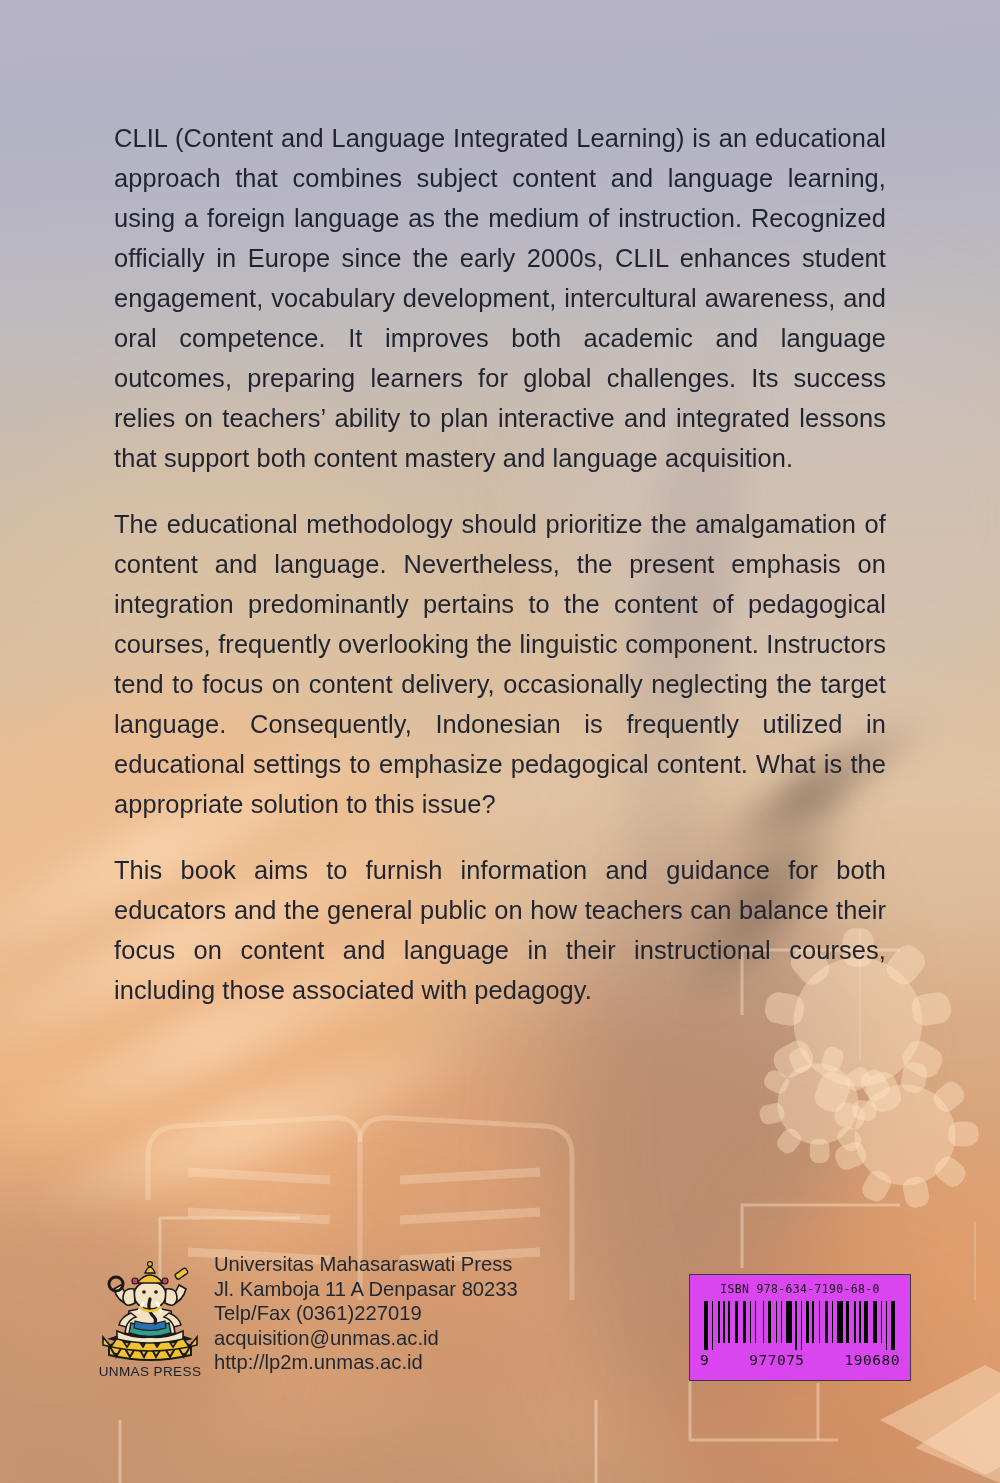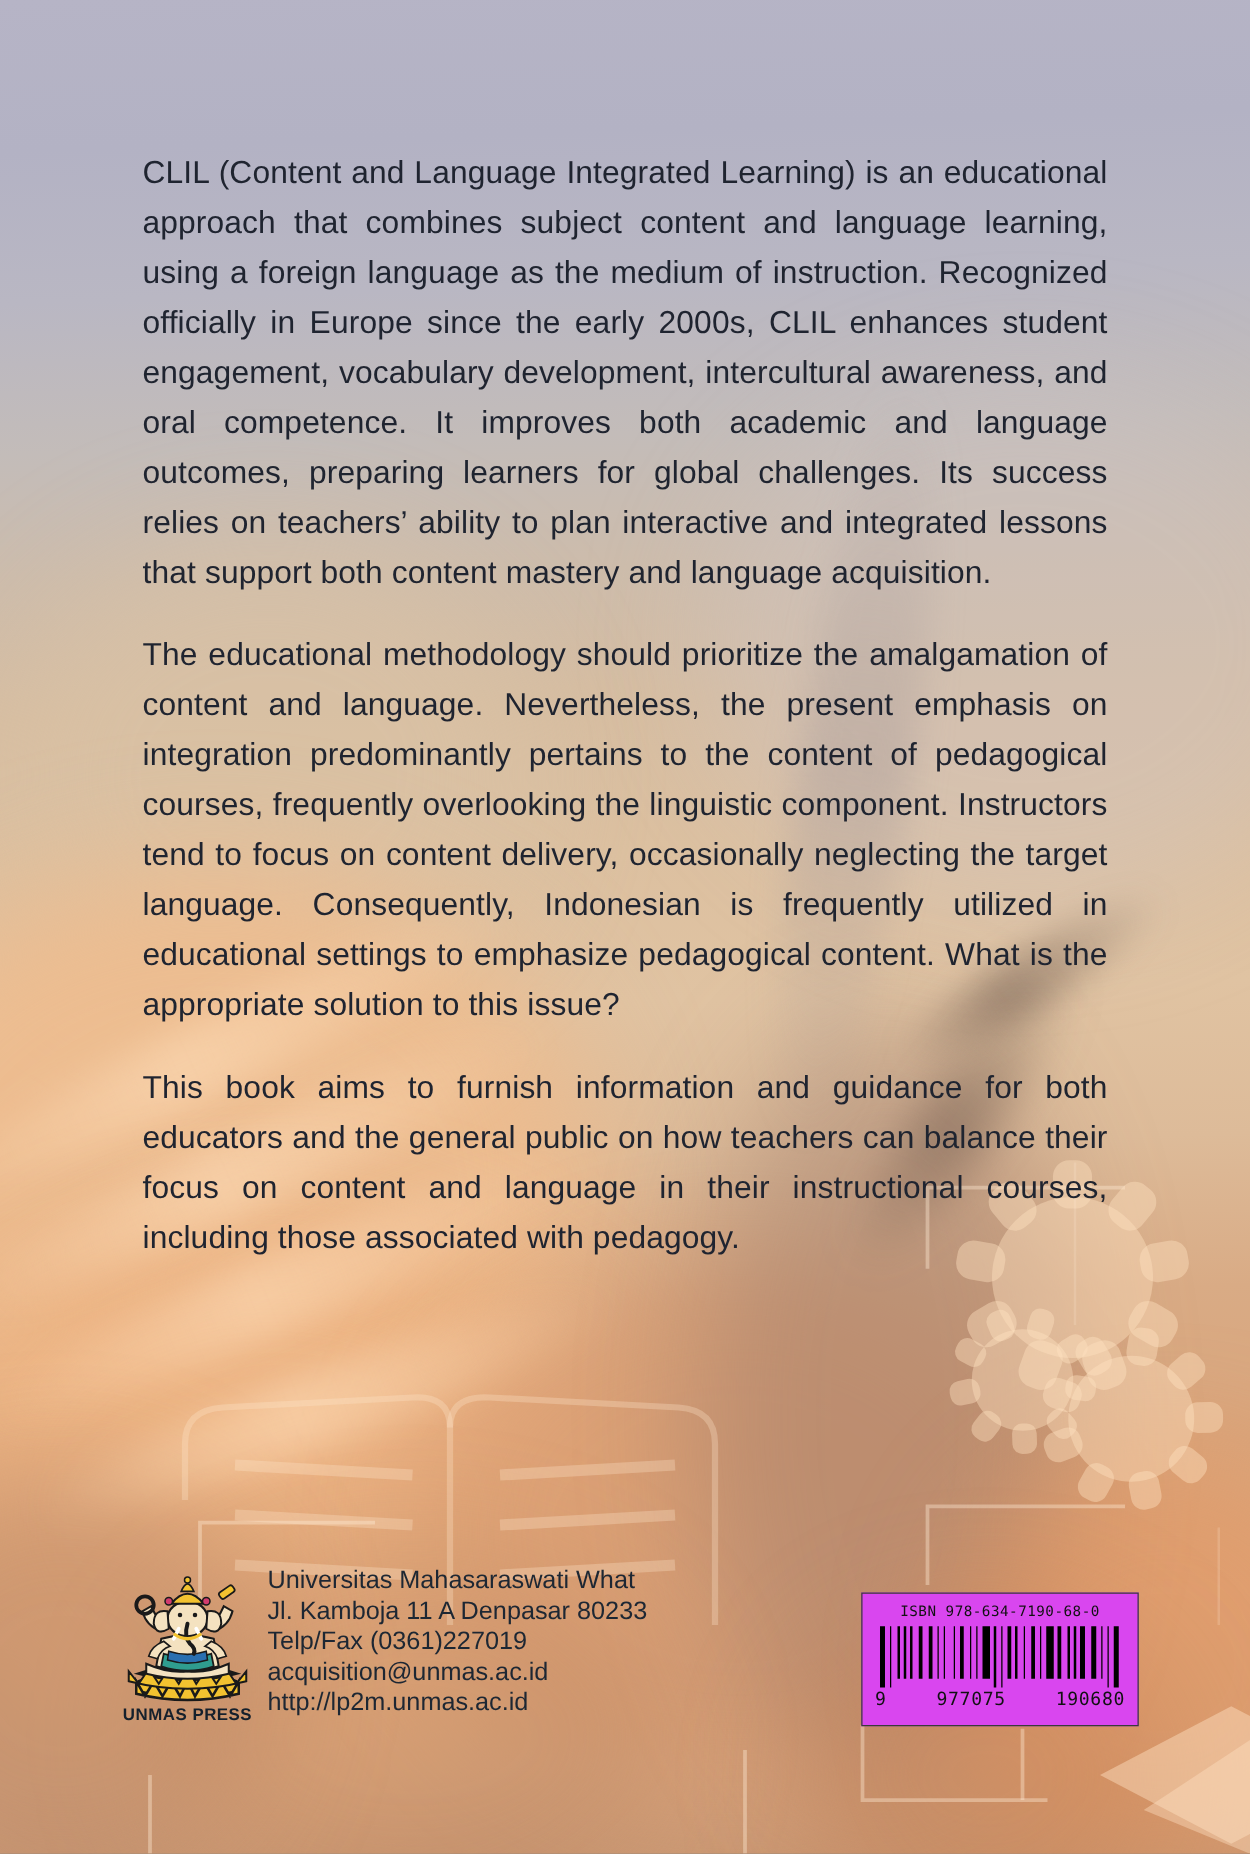--- a/index.html
+++ b/index.html
@@ -125,21 +125,21 @@
     gap: 10px;
   }
   .logo-wrap {
     width: 108px;
     display: flex;
     flex-direction: column;
     align-items: center;
   }
   .logo-caption {
     font-size: 13.5px;
-    font-weight: bold;
+    font-weight: normal;
     letter-spacing: .4px;
     color: #15202c;
     margin-top: 1px;
   }
   .pub-lines {
     padding-bottom: 4px;
   }
   .pub-line {
     font-size: 20.2px;
     line-height: 24.6px;
@@ -332,21 +332,21 @@
         <circle cx="49" cy="5" r="2.4" fill="#f2c230" stroke="#1a1a1a" stroke-width="1.2"></circle>
         <circle cx="34" cy="22" r="3" fill="#d23b6e" stroke="#1a1a1a" stroke-width="1.2"></circle>
         <circle cx="64" cy="22" r="3" fill="#d23b6e" stroke="#1a1a1a" stroke-width="1.2"></circle>
 
         <path d="M38 48 Q49 56 60 48" fill="none" stroke="#f2c230" stroke-width="2.6"></path>
       </svg>
       <div class="logo-caption">UNMAS PRESS</div>
     </div>
 
     <div class="pub-lines">
-      <div class="pub-line">Universitas Mahasaraswati What</div>
+      <div class="pub-line">Universitas Mahasaraswati Press</div>
       <div class="pub-line">Jl. Kamboja 11 A Denpasar 80233</div>
       <div class="pub-line">Telp/Fax (0361)227019</div>
       <div class="pub-line">acquisition@unmas.ac.id</div>
       <div class="pub-line">http://lp2m.unmas.ac.id</div>
     </div>
   </div>
 
   <div class="isbn-box">
     <div class="isbn-text">ISBN 978-634-7190-68-0</div>
     <div class="bars" id="bars">

